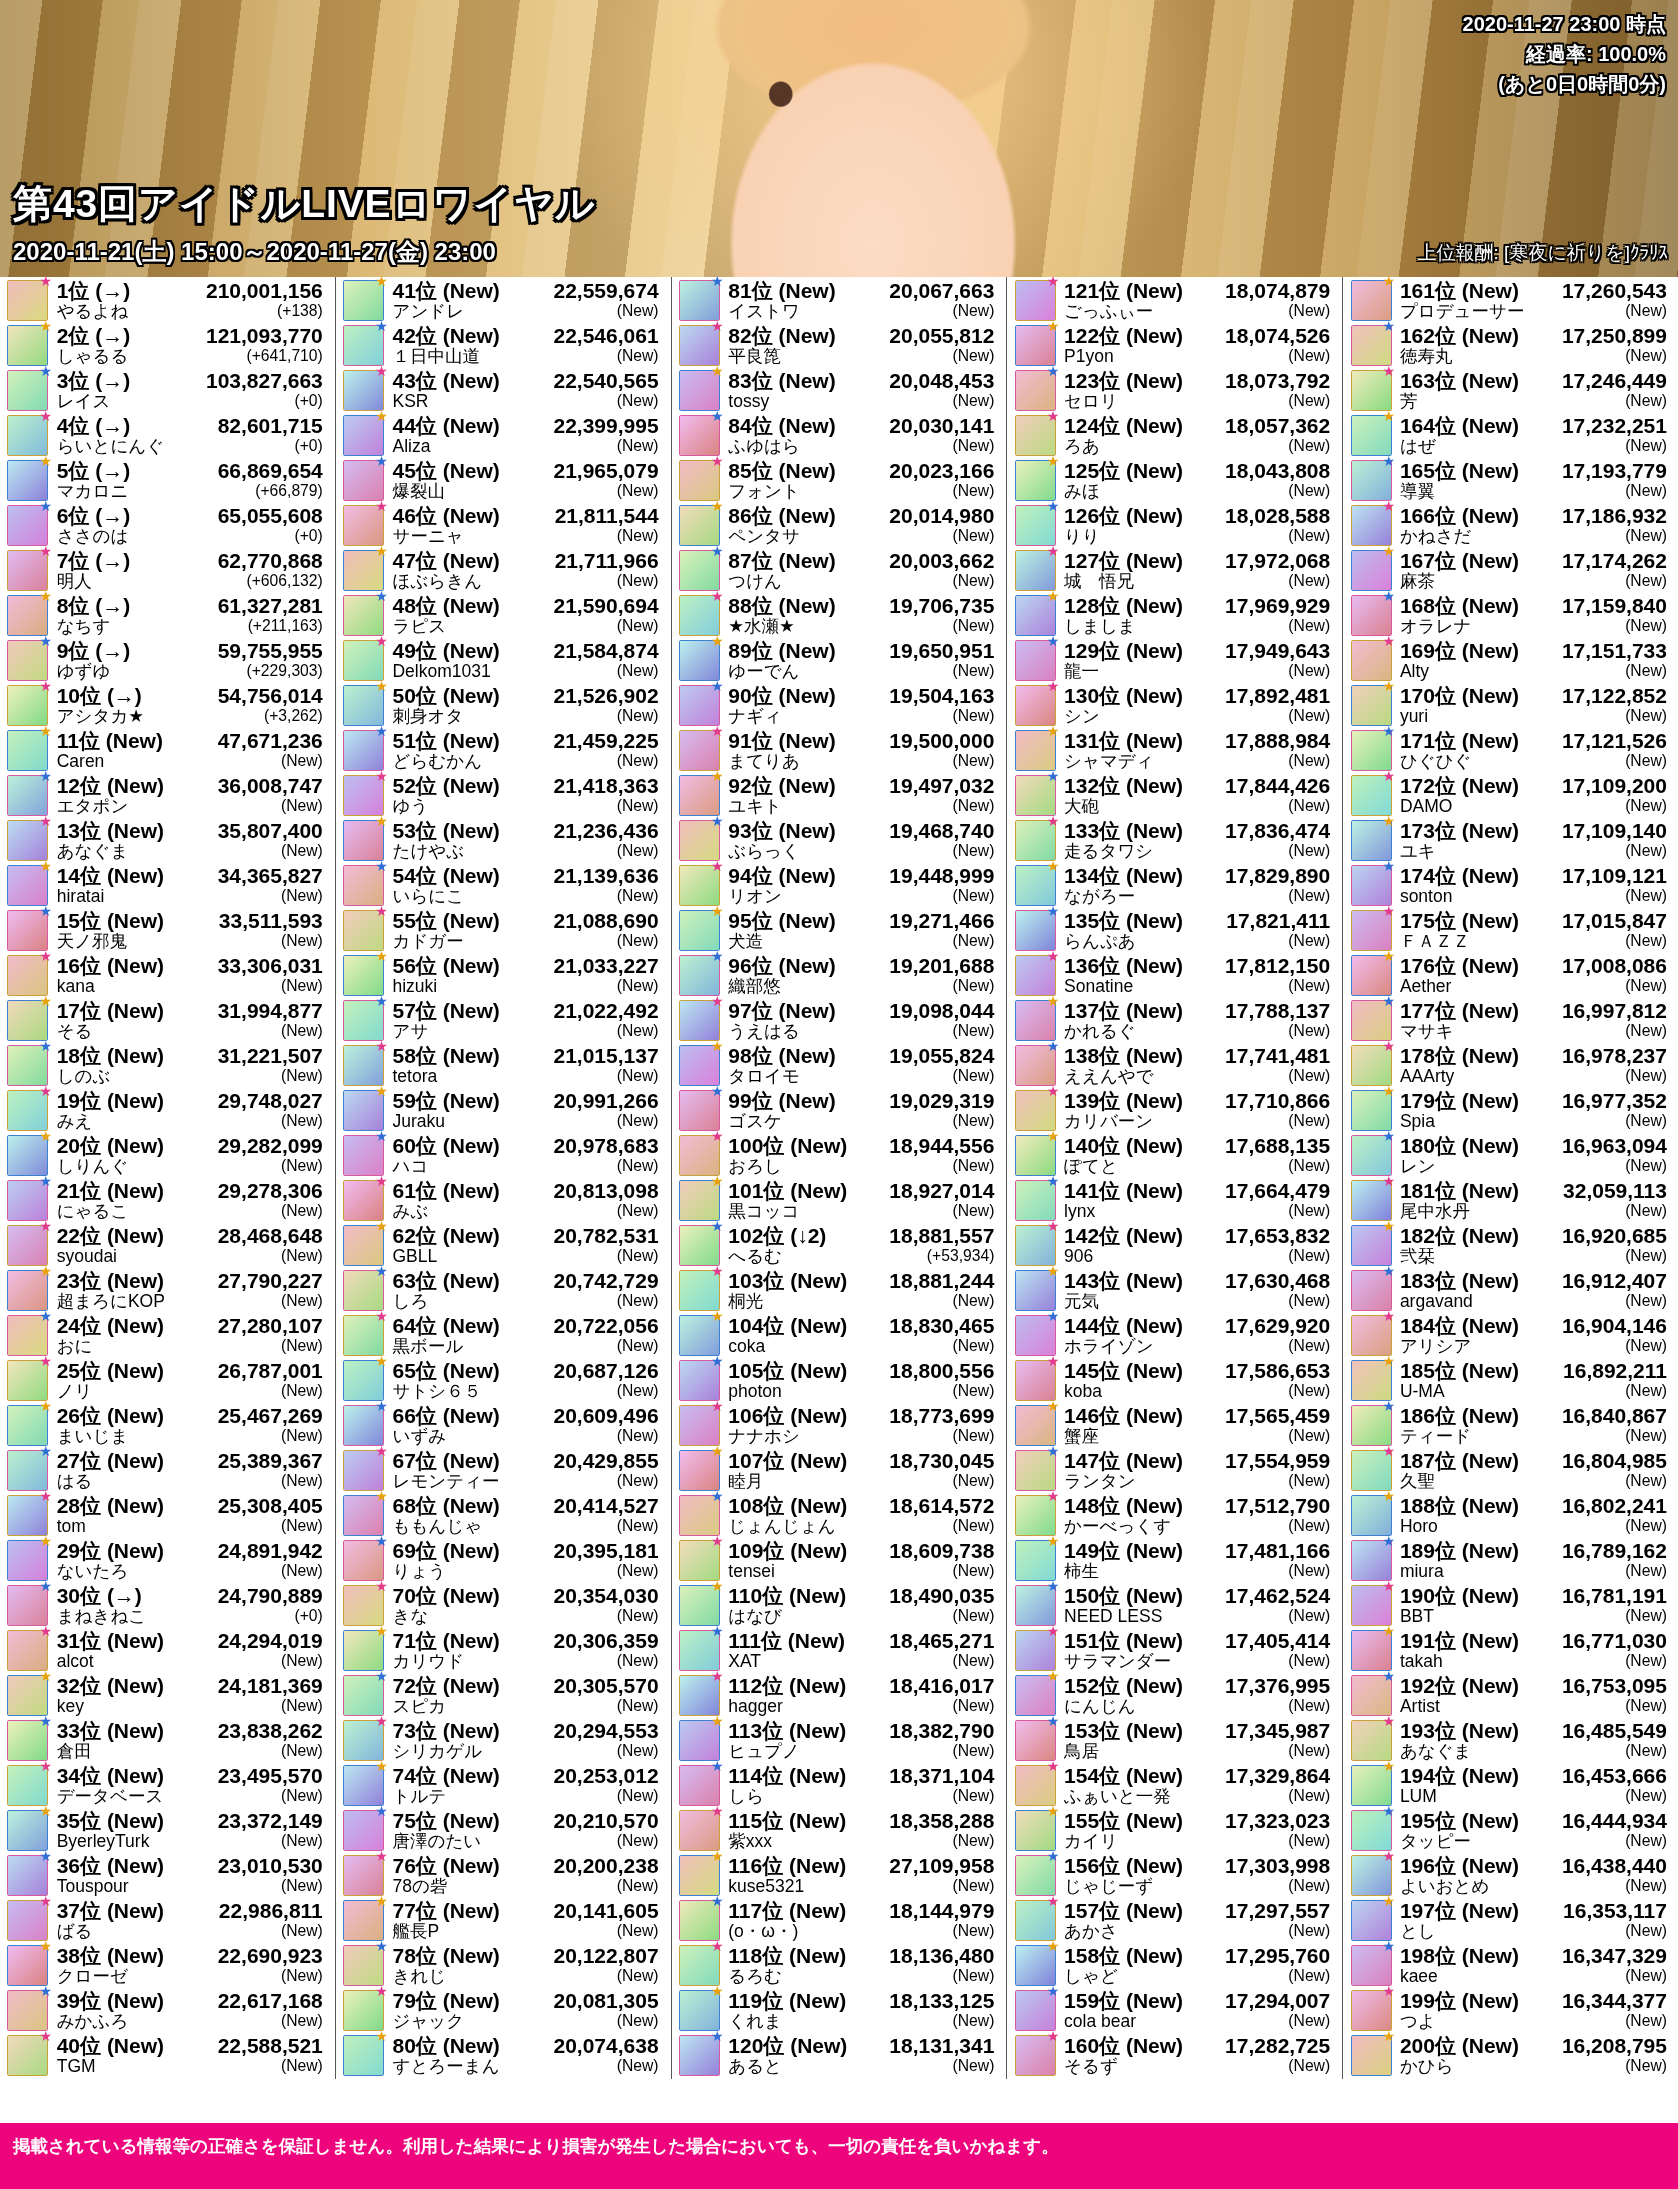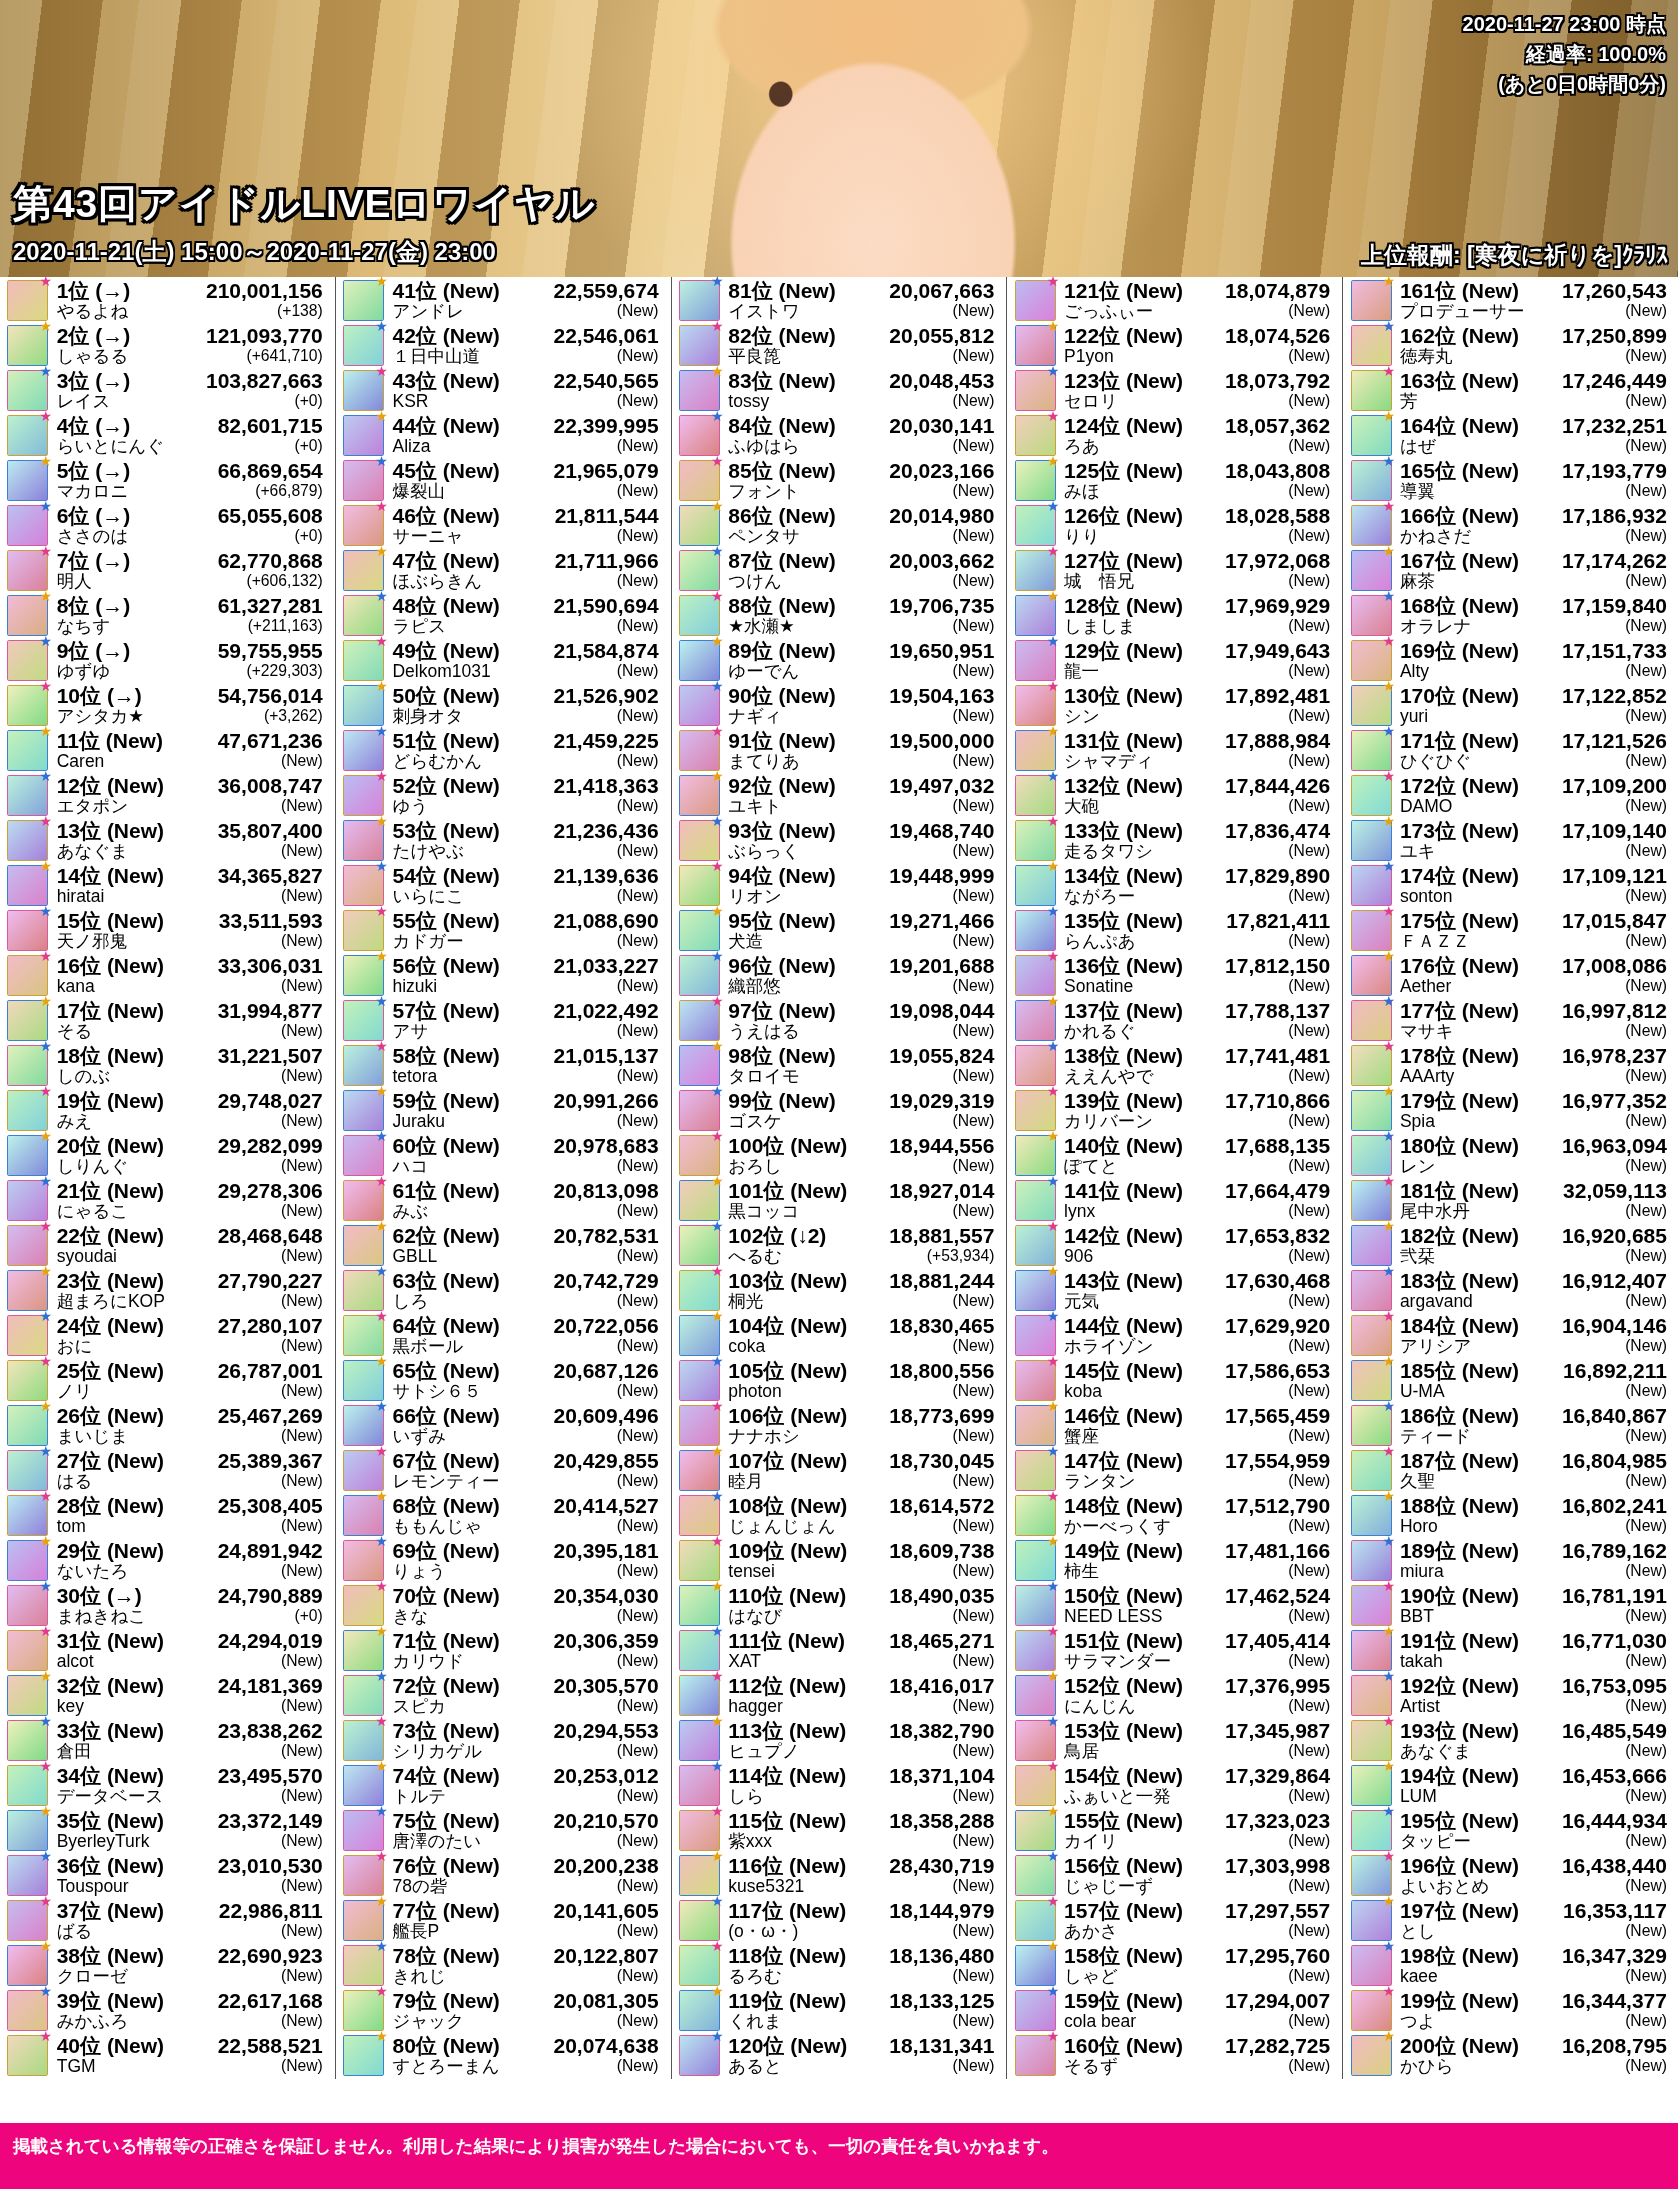--- a/index.html
+++ b/index.html
@@ -17,21 +17,21 @@
       repeating-linear-gradient(97deg, rgba(255,244,210,.28) 0 42px, rgba(120,85,35,.30) 42px 102px, rgba(255,238,190,.22) 102px 138px),
       linear-gradient(90deg,#9d7a3c 0%,#d3ab62 22%,#ecd096 45%,#e2bc74 60%,#b98f49 82%,#7d5f2e 100%);
   }
   .hdr-info{position:absolute;top:9.2px;right:13px;text-align:right;color:#fff;font-weight:bold;
     font-size:20px;line-height:1.5;
     text-shadow:-1.8px -1.8px 0 #000,1.8px -1.8px 0 #000,-1.8px 1.8px 0 #000,1.8px 1.8px 0 #000,0 1.8px 0 #000,1.8px 0 0 #000,0 -1.8px 0 #000,-1.8px 0 0 #000;}
   .hdr-title{position:absolute;left:13px;top:177px;color:#fff;font-weight:bold;font-size:39px;letter-spacing:0.9px;
     text-shadow:-2.8px -2.8px 0 #000,2.8px -2.8px 0 #000,-2.8px 2.8px 0 #000,2.8px 2.8px 0 #000,0 2.8px 0 #000,2.8px 0 0 #000,0 -2.8px 0 #000,-2.8px 0 0 #000;}
   .hdr-period{position:absolute;left:13px;top:236px;color:#fff;font-weight:bold;font-size:24px;
     text-shadow:-1.8px -1.8px 0 #000,1.8px -1.8px 0 #000,-1.8px 1.8px 0 #000,1.8px 1.8px 0 #000,0 1.8px 0 #000,1.8px 0 0 #000,0 -1.8px 0 #000,-1.8px 0 0 #000;}
-  .hdr-reward{position:absolute;right:11px;top:240px;color:#fff;font-weight:bold;font-size:23px;
+  .hdr-reward{position:absolute;right:11px;top:240px;color:#fff;font-weight:normal;font-size:19px;
     text-shadow:-1.8px -1.8px 0 #000,1.8px -1.8px 0 #000,-1.8px 1.8px 0 #000,1.8px 1.8px 0 #000,0 1.8px 0 #000,1.8px 0 0 #000,0 -1.8px 0 #000,-1.8px 0 0 #000;margin-left:26px;}
 
   
   .subtitle{margin:13px 0 5.5px 22px;font-size:23px;color:#000;}
 
   
   .list{display:flex;width:100%;align-items:stretch;}
   .col{width:20%;box-sizing:border-box;border-right:0.9px solid #555;padding:1.8px 0 0 7.4px;}
   .col:last-child{border-right:none;}
   .entry{display:flex;height:45px;align-items:flex-start;}
@@ -1686,21 +1686,21 @@
 
   <div class="entry">
     <div class="avatar" style="background: linear-gradient(135deg, rgb(241, 192, 188), rgb(211, 218, 129)); border-color: rgb(61, 127, 208);">
       <span class="star" style="color: rgb(232, 162, 12);">★</span>
     </div>
     <div class="entry-mid">
       <div class="rank">116位 (New)</div>
       <div class="name">kuse5321</div>
     </div>
     <div class="entry-right">
-      <div class="points">28,430,719</div>
+      <div class="points">27,109,958</div>
       <div class="change">(New)</div>
     </div>
   </div>
 
   <div class="entry">
     <div class="avatar" style="background: linear-gradient(135deg, rgb(241, 234, 188), rgb(140, 218, 129)); border-color: rgb(216, 90, 158);">
       <span class="star" style="color: rgb(47, 111, 214);">★</span>
     </div>
     <div class="entry-mid">
       <div class="rank">117位 (New)</div>

